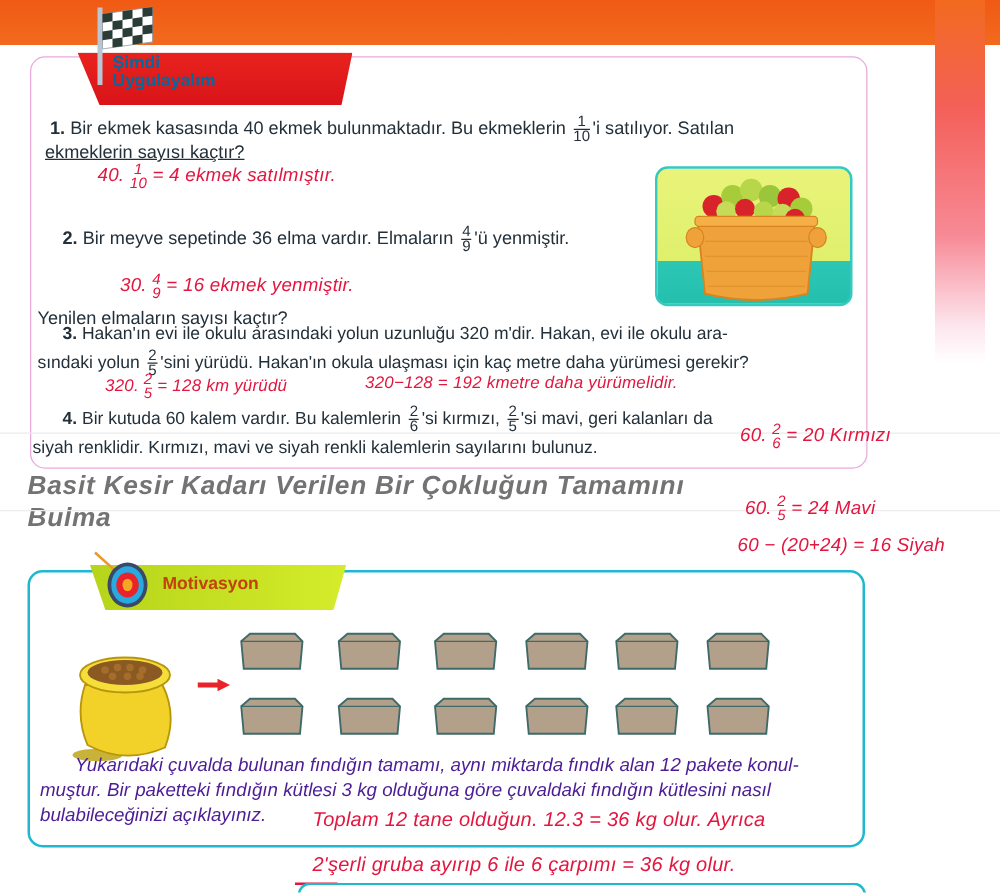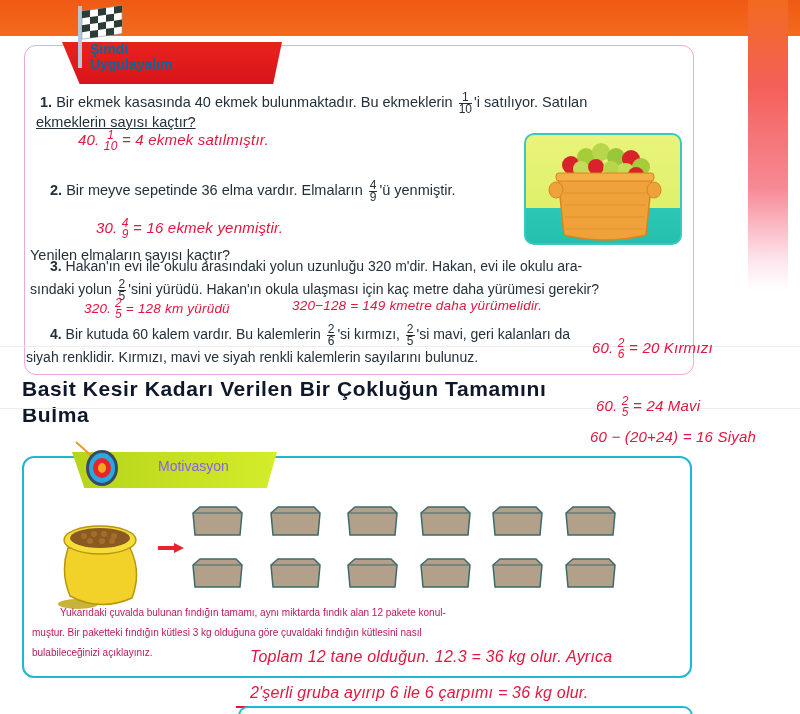--- a/index.html
+++ b/index.html
@@ -30,37 +30,37 @@
 
   .hand { position: absolute; color: #e2163f; font-family: Liberation Sans, sans-serif; font-style: italic;
     font-size: 15px; white-space: nowrap; letter-spacing: 0.2px; }
   .hand .hf { display: inline-block; vertical-align: middle; text-align: center; font-size: 12px; line-height: 11px; }
   .hand .hf span { display:block; }
 
   .basket-card { position: absolute; left: 524px; top: 133px; width: 158px; height: 112px; border-radius: 10px;
     background: linear-gradient(180deg,#e9f47a 0%,#dff06c 68%,#2bc7b4 68%,#25bfae 100%); border: 2px solid #36c9c2; overflow: hidden; }
 
   
-  .section-title { position: absolute; left: 22px; top: 376px; color: #0f172a; font-weight: bold; font-size: 21px;
-    line-height: 26px; letter-spacing: 0.6px; width: 700px; }
+  .section-title { position: absolute; left: 22px; top: 376px; color: #737373; font-weight: bold; font-size: 21px;
+    line-height: 26px; letter-spacing: 0.6px; width: 700px; font-style: italic; }
 
   
   .motiv-box { position: absolute; left: 22px; top: 456px; width: 670px; height: 222px;
     border: 2px solid #1fb8d0; border-radius: 12px; background: #fff; }
   .motiv-ribbon { position: absolute; left: 72px; top: 452px; width: 205px; height: 36px;
     background: linear-gradient(90deg,#b6d41a,#d4ec2a); clip-path: polygon(0 0,100% 0,95% 100%,6% 100%); }
-  .motiv-text { position: absolute; left: 130px; top: 458px; color: #8b5cf6; font-weight: normal; font-size: 14px; margin-left: 28px; }
+  .motiv-text { position: absolute; left: 130px; top: 458px; color: #c2410c; font-weight: bold; font-size: 14px; }
   .target { position: absolute; left: 74px; top: 440px; width: 48px; height: 48px; }
 
   .sack { position: absolute; left: 50px; top: 512px; width: 100px; height: 98px; }
   .arrow { position: absolute; left: 158px; top: 543px; width: 26px; height: 10px; }
   .pkgs { position: absolute; left: 190px; top: 505px; width: 400px; height: 90px; }
   .pkg { position: absolute; width: 54px; height: 34px; }
 
-  .motiv-para { position: absolute; left: 32px; top: 603px; width: 660px; font-size: 10px; line-height: 20px; color: #be185d; }
+  .motiv-para { position: absolute; left: 32px; top: 603px; width: 660px; font-size: 15px; line-height: 20px; color: #4c1d95; font-style: italic; }
   .motiv-para .indent { display: inline-block; width: 28px; }
 
   .bottom-line { position: absolute; left: 238px; top: 706px; width: 455px; height: 10px; border-top: 2px solid #1fb8d0; border-left:2px solid #1fb8d0; border-right: 2px solid #1fb8d0; border-top-left-radius: 10px; border-top-right-radius: 10px; }
   .hr-line { position: absolute; left: 0; width: 800px; height: 1px; background: #ececec; }
 </style>
 </head>
 <body>
 
 <div class="top-band"></div>
 <div class="right-stripe"></div>
@@ -149,21 +149,21 @@
 </div>
 <div class="q" style="top:279px; left:30px; font-size:14px;">
   <span>sındaki yolun</span>
   <span class="frac"><span class="num">2</span><span>5</span></span><span>'sini yürüdü. Hakan'ın okula ulaşması için kaç metre daha yürümesi gerekir?</span>
 </div>
 <div class="hand" style="left:84px; top:298px; font-size:13.5px;">
   <span>320.</span>
   <span class="hf"><span>2</span><span>5</span></span>
   <span>= 128 km yürüdü</span>
 </div>
-<div class="hand" style="left:292px; top:298px; font-size:13.5px;">320−128 = 149 kmetre daha yürümelidir.</div>
+<div class="hand" style="left:292px; top:298px; font-size:13.5px;">320−128 = 192 kmetre daha yürümelidir.</div>
 
 <div class="q" style="top:324px; left:50px; font-size:14px;">
   <b>4.</b>
   <span>Bir kutuda 60 kalem vardır. Bu kalemlerin</span>
   <span class="frac"><span class="num">2</span><span>6</span></span><span>'si kırmızı,</span>
   <span class="frac"><span class="num">2</span><span>5</span></span><span>'si mavi, geri kalanları da</span>
 </div>
 <div class="q" style="top:347px; left:26px; font-size:14px;">siyah renklidir. Kırmızı, mavi ve siyah renkli kalemlerin sayılarını bulunuz.</div>
 
 <div class="hr-line" style="top:346px;"></div>

